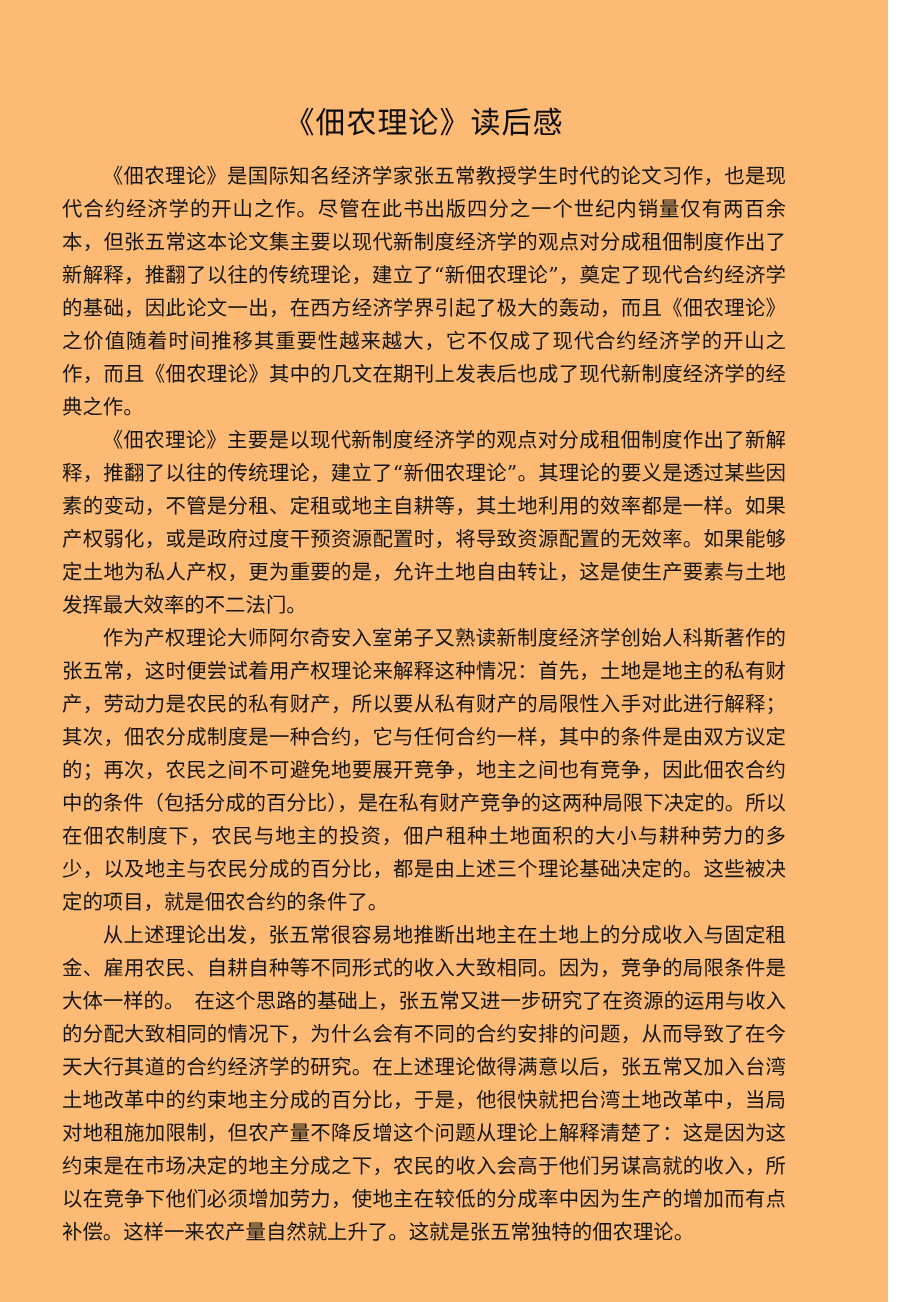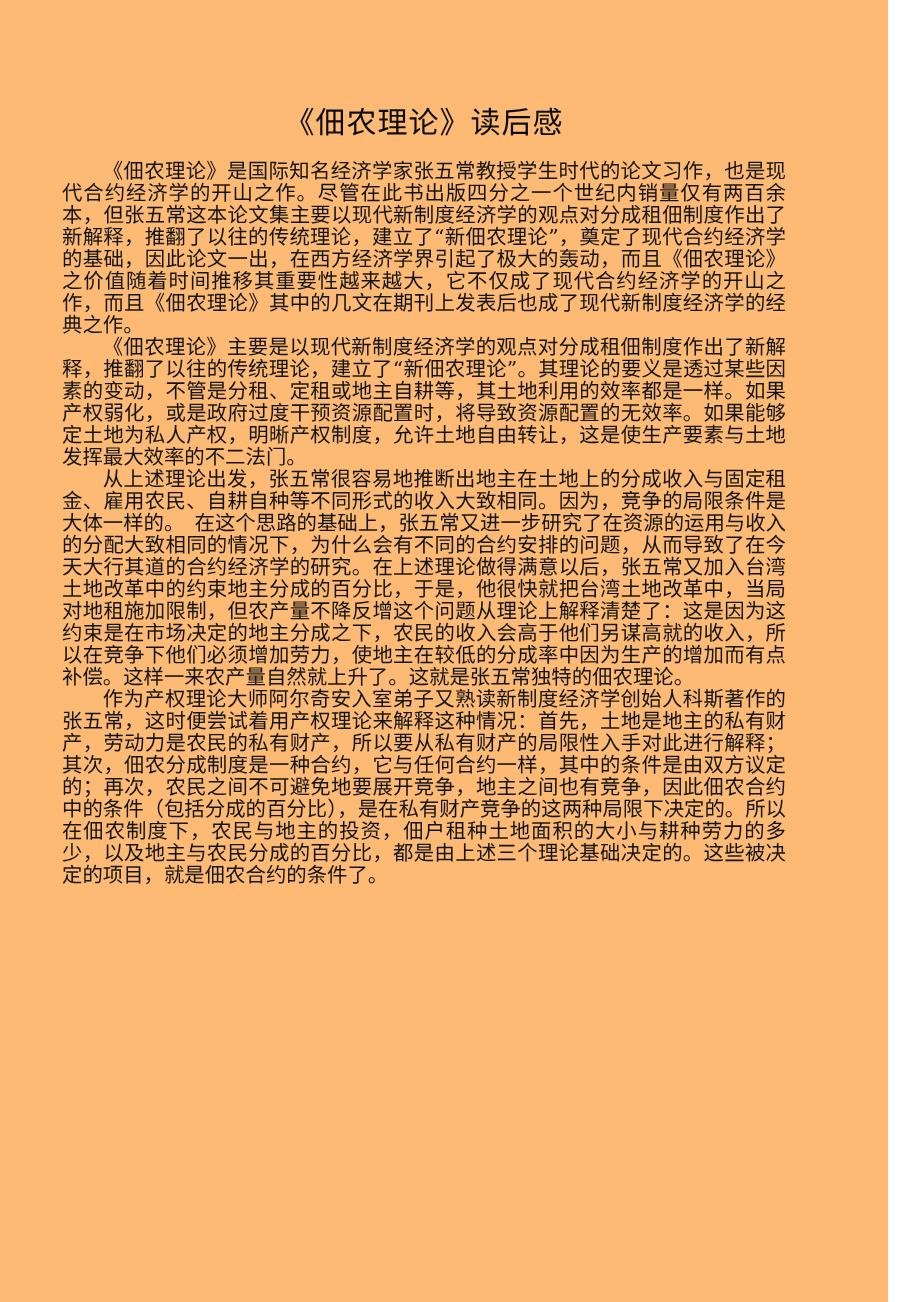--- a/index.html
+++ b/index.html
@@ -40,21 +40,21 @@
     color: #0b0b0b;
   }
 
   .paragraphs {
     margin-top: 17px;
   }
 
   p.para {
     margin: 0;
     font-size: 20.4px;
-    line-height: 22px;
+    line-height: 33px;
     text-align: justify;
     text-justify: inter-character;
     text-indent: 2em;
     letter-spacing: 0px;
     word-break: break-all;
     color: #141414;
     font-family: "DejaVu Serif", "Liberation Serif", serif;
   }
 
   
@@ -65,19 +65,19 @@
 </head>
 <body>
 
 <div class="page">
   <div class="doc-body">
 
     <h1 class="doc-title">《佃农理论》读后感</h1>
 
     <div class="paragraphs">
       <p class="para">《佃农理论》是国际知名经济学家张五常教授学生时代的论文习作，也是现代合约经济学的开山之作。尽管在此书出版四分之一个世纪内销量仅有两百余本，但张五常这本论文集主要以现代新制度经济学的观点对分成租佃制度作出了新解释，推翻了以往的传统理论，建立了“新佃农理论”，奠定了现代合约经济学的基础，因此论文一出，在西方经济学界引起了极大的轰动，而且《佃农理论》之价值随着时间推移其重要性越来越大，它不仅成了现代合约经济学的开山之作，而且《佃农理论》其中的几文在期刊上发表后也成了现代新制度经济学的经典之作。</p>
-      <p class="para">《佃农理论》主要是以现代新制度经济学的观点对分成租佃制度作出了新解释，推翻了以往的传统理论，建立了“新佃农理论”。其理论的要义是透过某些因素的变动，不管是分租、定租或地主自耕等，其土地利用的效率都是一样。如果产权弱化，或是政府过度干预资源配置时，将导致资源配置的无效率。如果能够定土地为私人产权，明晰产权制度，允许土地自由转让，这是使生产要素与土地发挥最大效率的不二法门。</p>
+      <p class="para">《佃农理论》主要是以现代新制度经济学的观点对分成租佃制度作出了新解释，推翻了以往的传统理论，建立了“新佃农理论”。其理论的要义是透过某些因素的变动，不管是分租、定租或地主自耕等，其土地利用的效率都是一样。如果产权弱化，或是政府过度干预资源配置时，将导致资源配置的无效率。如果能够定土地为私人产权，更为重要的是，允许土地自由转让，这是使生产要素与土地发挥最大效率的不二法门。</p>
+      <p class="para">作为产权理论大师阿尔奇安入室弟子又熟读新制度经济学创始人科斯著作的张五常，这时便尝试着用产权理论来解释这种情况：首先，土地是地主的私有财产，劳动力是农民的私有财产，所以要从私有财产的局限性入手对此进行解释；其次，佃农分成制度是一种合约，它与任何合约一样，其中的条件是由双方议定的；再次，农民之间不可避免地要展开竞争，地主之间也有竞争，因此佃农合约中的条件（包括分成的百分比），是在私有财产竞争的这两种局限下决定的。所以在佃农制度下，农民与地主的投资，佃户租种土地面积的大小与耕种劳力的多少，以及地主与农民分成的百分比，都是由上述三个理论基础决定的。这些被决定的项目，就是佃农合约的条件了。</p>
       <p class="para">从上述理论出发，张五常很容易地推断出地主在土地上的分成收入与固定租金、雇用农民、自耕自种等不同形式的收入大致相同。因为，竞争的局限条件是大体一样的。　在这个思路的基础上，张五常又进一步研究了在资源的运用与收入的分配大致相同的情况下，为什么会有不同的合约安排的问题，从而导致了在今天大行其道的合约经济学的研究。在上述理论做得满意以后，张五常又加入台湾土地改革中的约束地主分成的百分比，于是，他很快就把台湾土地改革中，当局对地租施加限制，但农产量不降反增这个问题从理论上解释清楚了：这是因为这约束是在市场决定的地主分成之下，农民的收入会高于他们另谋高就的收入，所以在竞争下他们必须增加劳力，使地主在较低的分成率中因为生产的增加而有点补偿。这样一来农产量自然就上升了。这就是张五常独特的佃农理论。</p>
-      <p class="para">作为产权理论大师阿尔奇安入室弟子又熟读新制度经济学创始人科斯著作的张五常，这时便尝试着用产权理论来解释这种情况：首先，土地是地主的私有财产，劳动力是农民的私有财产，所以要从私有财产的局限性入手对此进行解释；其次，佃农分成制度是一种合约，它与任何合约一样，其中的条件是由双方议定的；再次，农民之间不可避免地要展开竞争，地主之间也有竞争，因此佃农合约中的条件（包括分成的百分比），是在私有财产竞争的这两种局限下决定的。所以在佃农制度下，农民与地主的投资，佃户租种土地面积的大小与耕种劳力的多少，以及地主与农民分成的百分比，都是由上述三个理论基础决定的。这些被决定的项目，就是佃农合约的条件了。</p>
     </div>
 
   </div>
 </div>
 
 </body></html>

